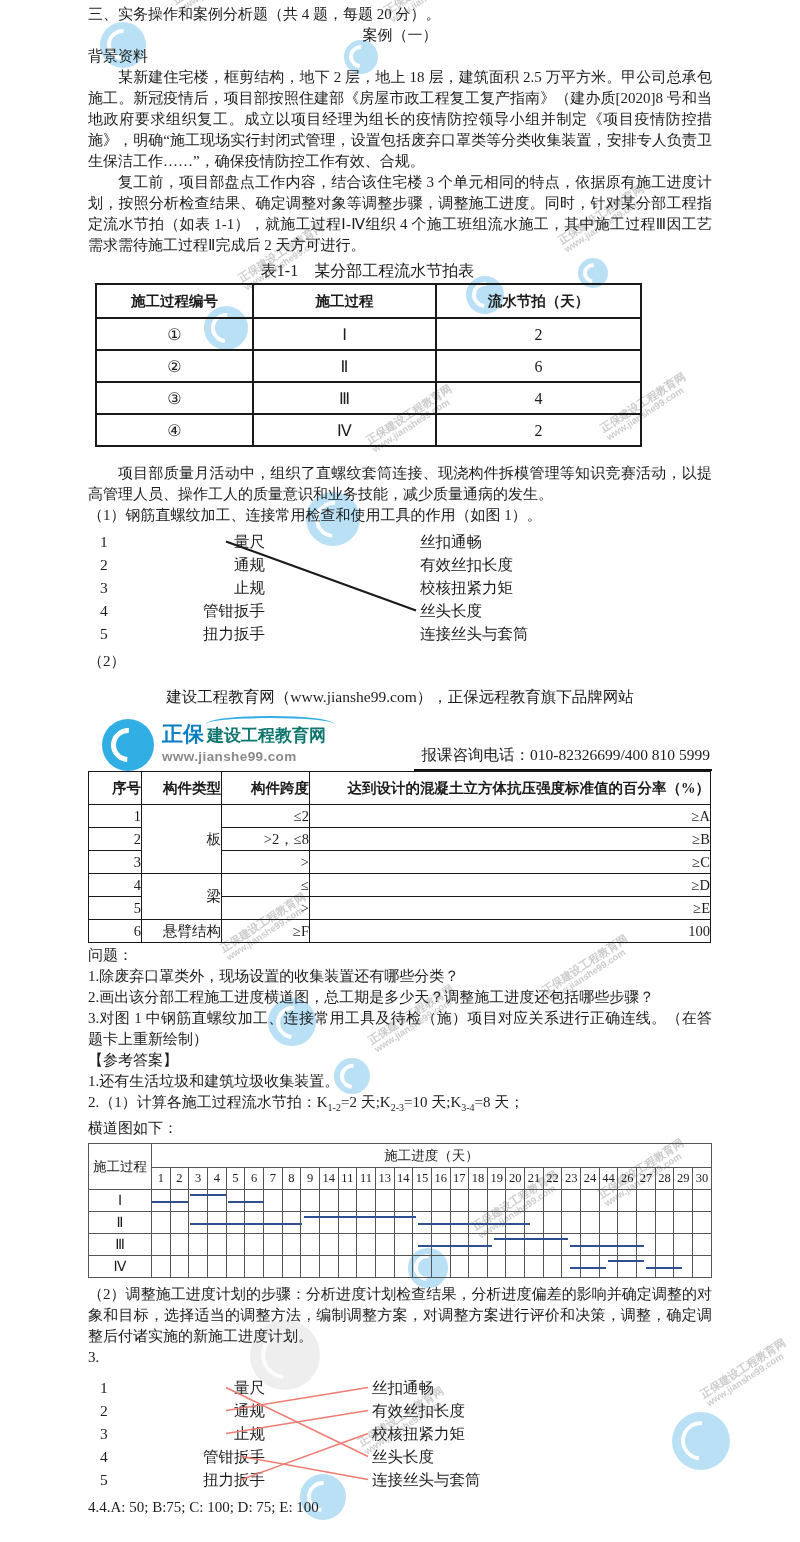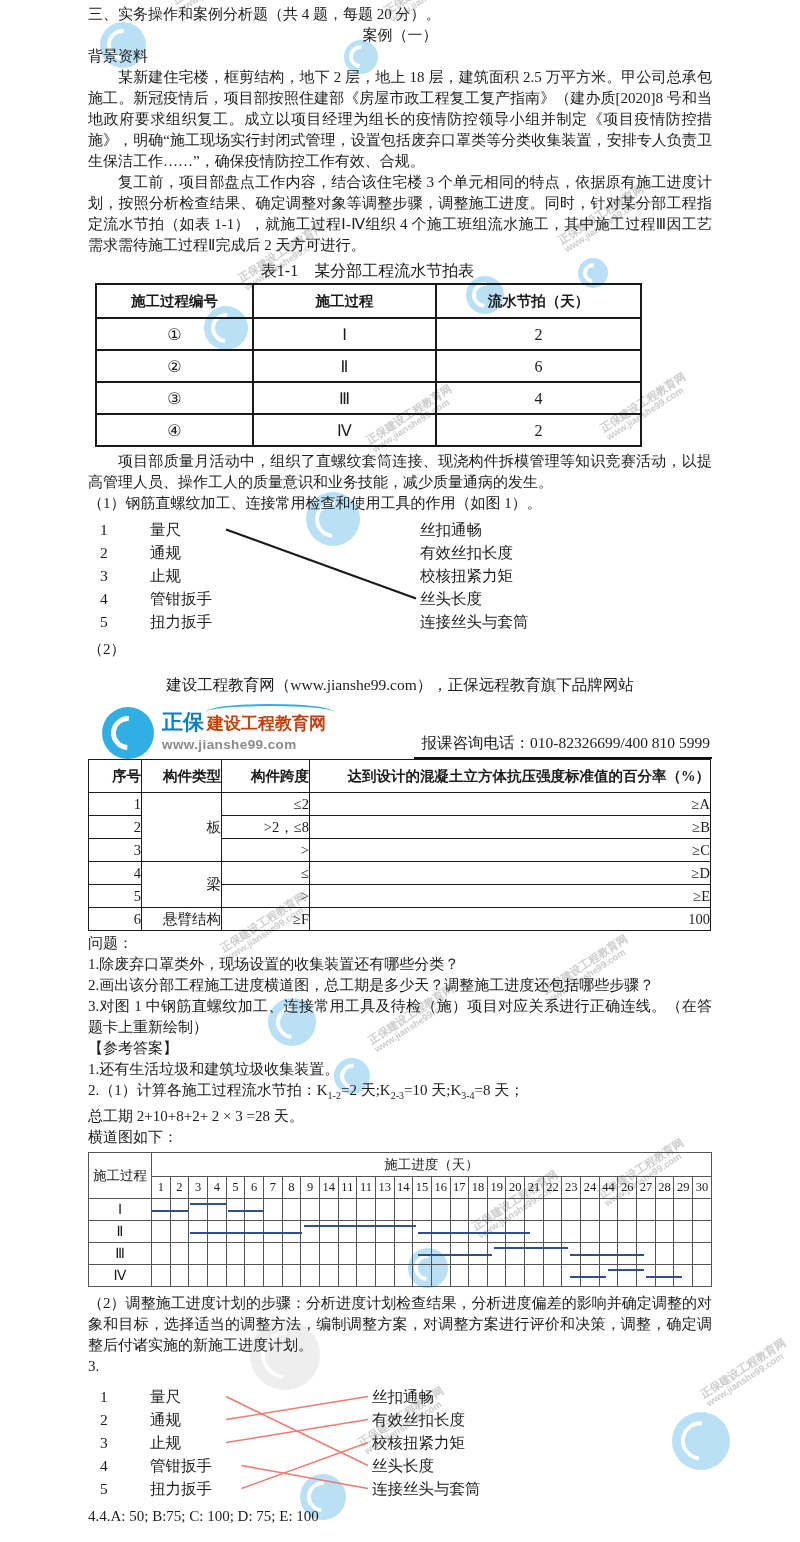--- a/index.html
+++ b/index.html
@@ -37,21 +37,21 @@
   
   .site-hdr{margin-top:14px;font-size:15.5px;}
   .brand-row{margin-top:8px;display:flex;justify-content:space-between;align-items:flex-end;height:56px;}
   .logo{display:flex;align-items:center;margin-left:14px;}
   .logo-circle{width:52px;height:52px;border-radius:50%;background:#31aee3;position:relative;flex:0 0 auto;}
   .logo-circle::after{content:"";position:absolute;left:9px;top:9px;right:9px;bottom:9px;border-radius:50%;
         border:5px solid #fff;border-right-color:transparent;border-bottom-color:transparent;transform:rotate(-42deg);}
   .logo-text{margin-left:8px;position:relative;font-family:"Liberation Sans",sans-serif;}
   .logo-arc{position:absolute;left:44px;top:-7px;width:128px;height:14px;border-top:2px solid #31aee3;border-radius:50%;}
   .zb{color:#0a7ec2;font-weight:bold;font-size:21px;}
-  .bn{color:#c2410c;font-weight:bold;font-size:17px;margin-left:3px;}
+  .bn{color:#0f766e;font-weight:bold;font-size:17px;margin-left:3px;}
   .logo-url{color:#8a8a8a;font-weight:bold;font-size:13.5px;letter-spacing:.4px;}
   .phone{font-size:15.5px;border-bottom:2px solid #111;padding:0 2px 4px 8px;}
 
   
   table.t2{border-collapse:collapse;width:622px;table-layout:fixed;margin-top:0;}
   table.t2 col:nth-child(1){width:53px;} table.t2 col:nth-child(2){width:80px;}
   table.t2 col:nth-child(3){width:88px;} table.t2 col:nth-child(4){width:401px;}
   table.t2 th,table.t2 td{border:1.5px solid #1a1a1a;text-align:right;padding:0;}
   table.t2 th{height:32px;font-size:14.5px;font-weight:bold;}
   table.t2 td{height:22px;font-size:14.5px;}
@@ -64,27 +64,27 @@
   td.gt-top{height:23px;font-size:13.5px;}
   td.gt-day{height:21px;font-size:12.5px;}
   tr.gt-row td{height:20px;}
   td.gt-proc{font-size:14px;}
   .gt-bar{position:absolute;height:2px;z-index:3;}
 
   
   .fig{position:relative;width:560px;margin-top:4px;}
   .fig-row{display:flex;align-items:center;height:23px;padding-left:12px;font-size:15.5px;}
   .fig-num{width:50px;}
-  .fig-lwrap{width:115px;text-align:left;}
+  .fig-lwrap{width:115px;text-align:right;}
   #fig1 .fig-right{margin-left:155px;}
   #fig2 .fig-right{margin-left:107px;}
   svg.fig-lines{position:absolute;left:0;top:0;z-index:2;pointer-events:none;}
 
   .formula sub{font-size:10px;}
-  .mt2{margin-top:2px;} .mt4{margin-top:4px;} .mt6{margin-top:6px;}
+  .mt2{margin-top:2px;} .mt4{margin-top:16px;} .mt6{margin-top:6px;}
 </style>
 </head>
 <body>
 
 <div class="page">
 
   <div class="wm-s" style="left:100px;top:22px;width:46px;height:46px;"></div>
   <div class="wm-t" style="left:170px;top:-4px;">
       <span class="b">正保建设工程教育网</span>
       <span class="u">www.jianshe99.com</span>
@@ -292,21 +292,20 @@
       </table>
 
     <p class="mt2">问题：</p>
     <p class="para">1.除废弃口罩类外，现场设置的收集装置还有哪些分类？</p>
     <p class="para">2.画出该分部工程施工进度横道图，总工期是多少天？调整施工进度还包括哪些步骤？</p>
     <p class="para">3.对图 1 中钢筋直螺纹加工、连接常用工具及待检（施）项目对应关系进行正确连线。（在答题卡上重新绘制）</p>
 
     <p>【参考答案】</p>
     <p>1.还有生活垃圾和建筑垃圾收集装置。</p>
     <p class="formula"><span>2.（1）计算各施工过程流水节拍：</span><span>K</span><sub>1-2</sub><span>=2 天;</span><span>K</span><sub>2-3</sub><span>=10 天;</span><span>K</span><sub>3-4</sub><span>=8 天；</span></p>
-    <p>总工期 2+10+8+2+ 2 × 3 =28 天。</p>
     <p>横道图如下：</p>
 
     <div class="gantt-wrap" id="gantt">
         <table class="gt">
           <tbody>
             <tr>
               <td class="gt-corner" rowspan="2">施工过程</td>
               <td class="gt-top" colspan="30">施工进度（天）</td>
             </tr>
             <tr>

